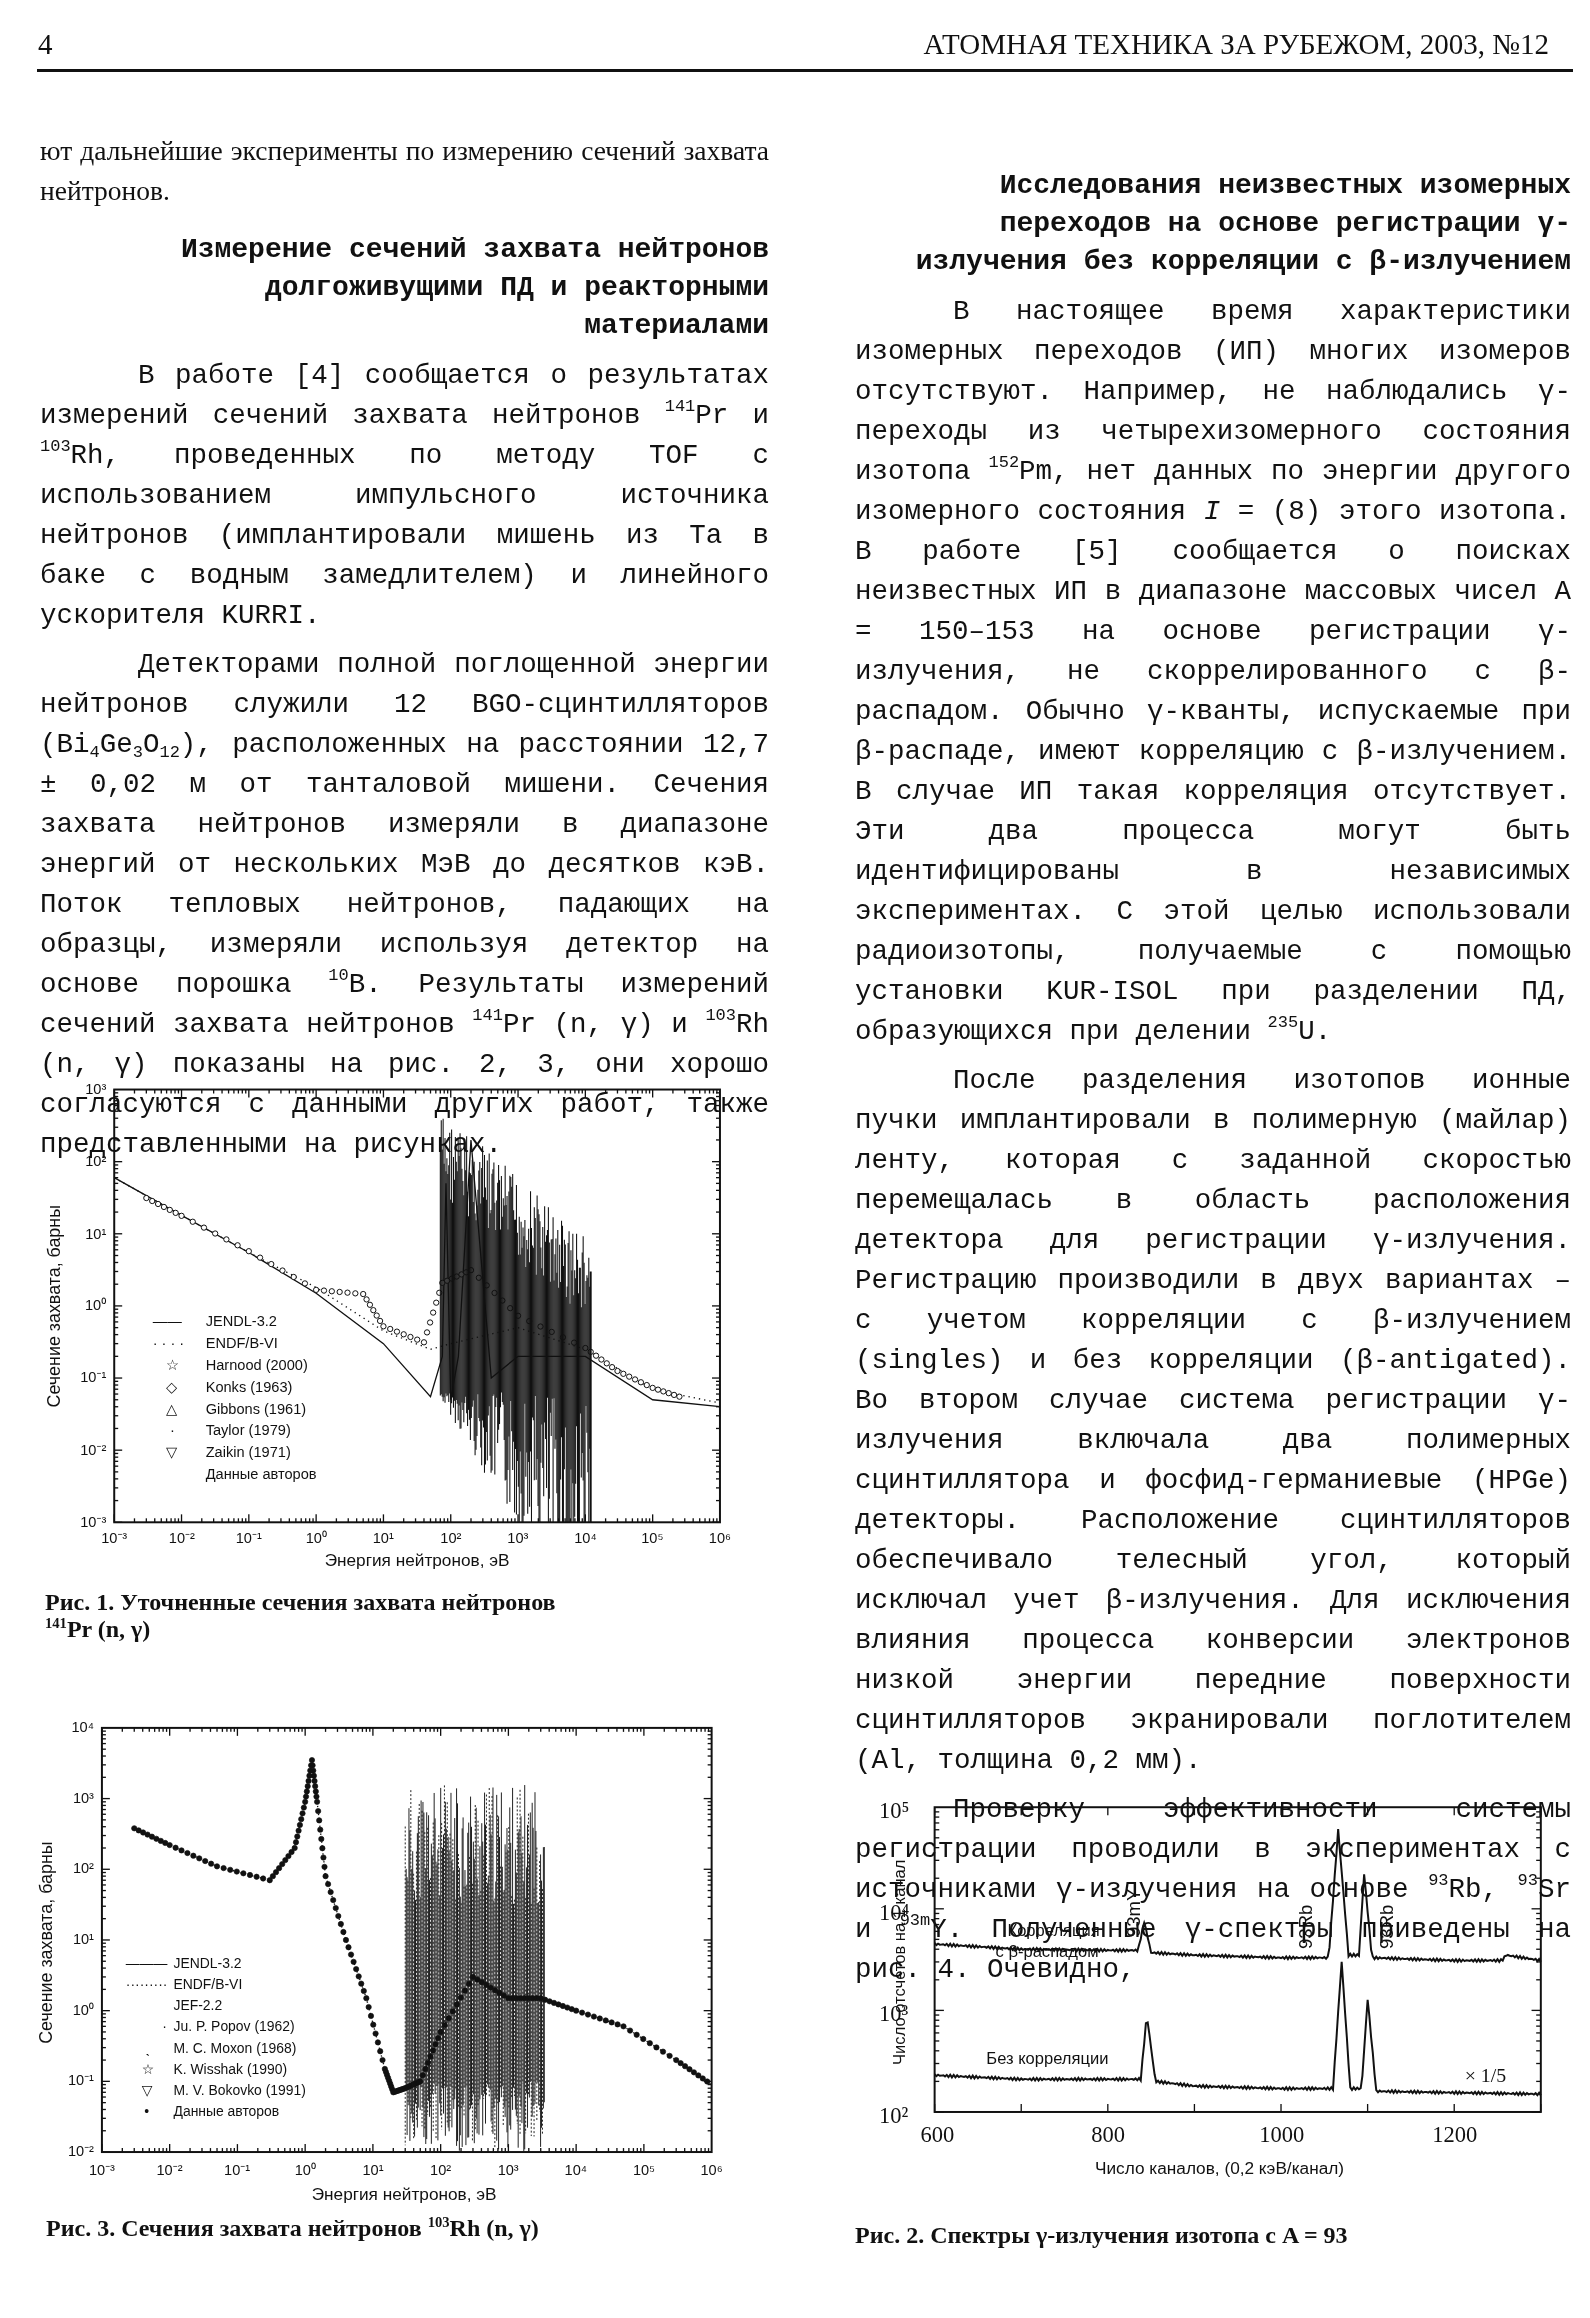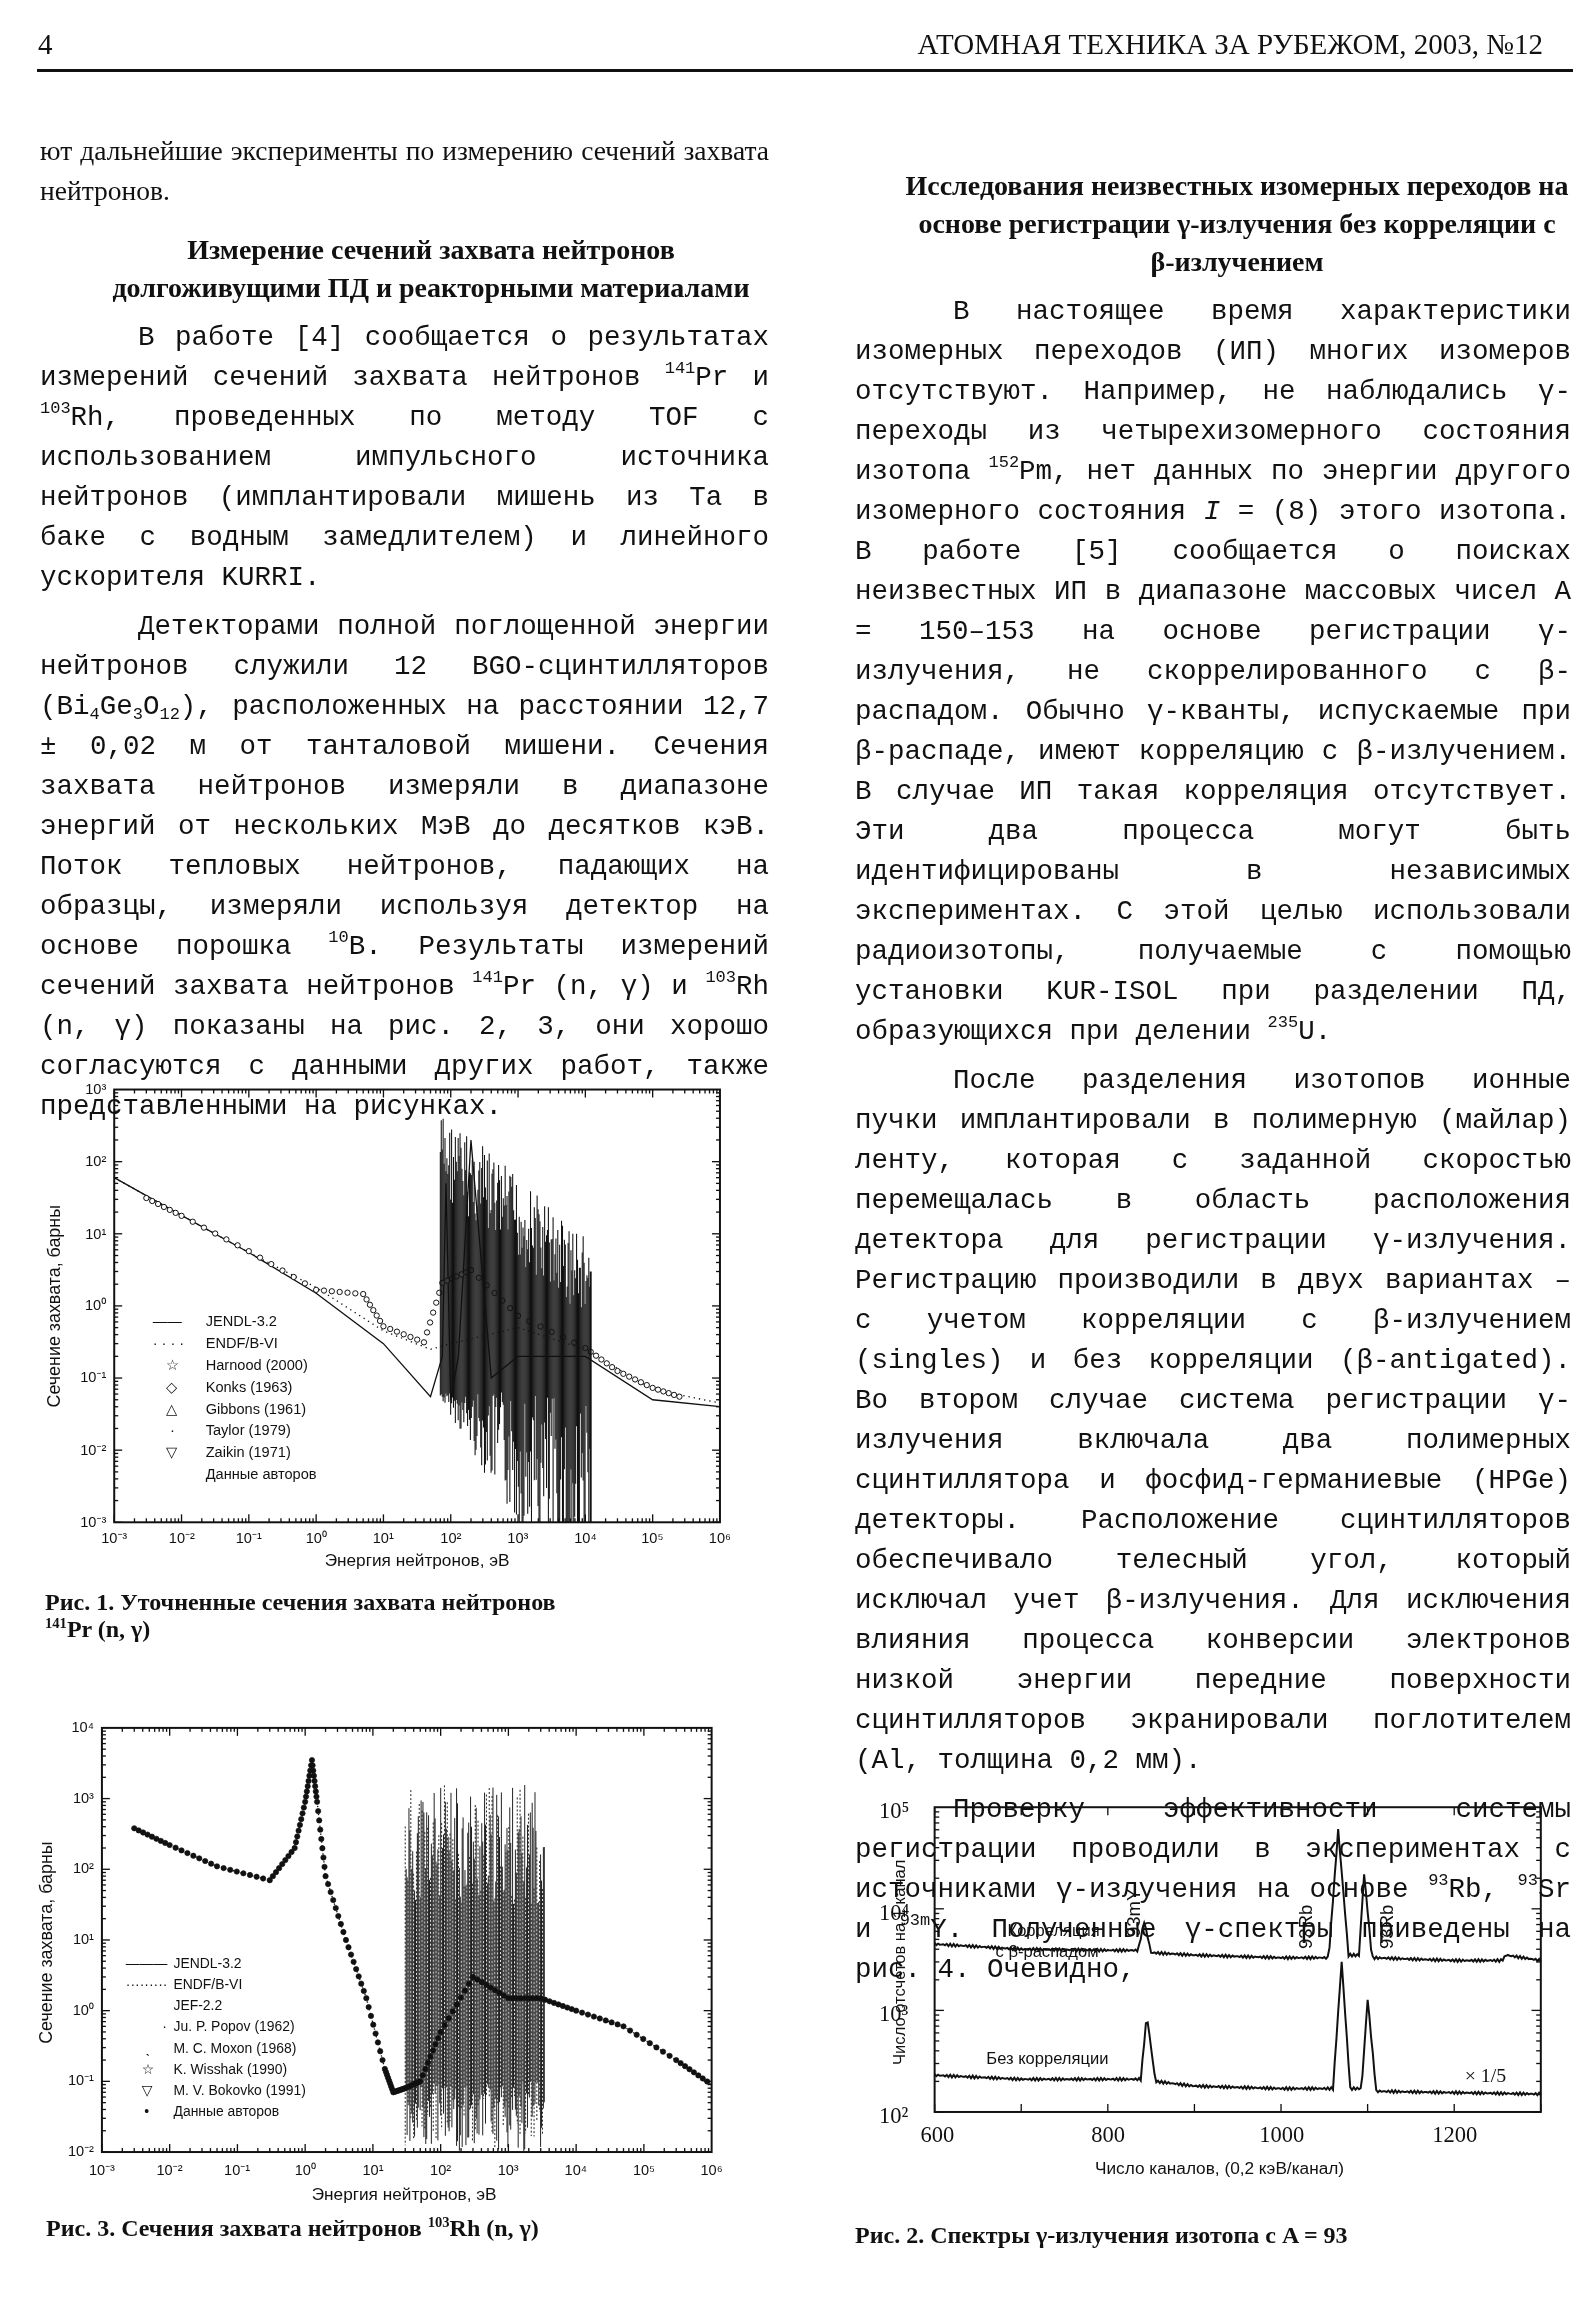--- a/index.html
+++ b/index.html
@@ -1,25 +1,25 @@
 <!DOCTYPE html>
 <html style="font-size:10.6px"><head>
 <meta charset="utf-8">
 <style>
   html, body { margin: 0; padding: 0; background: #ffffff; }
   body { width: 1591px; height: 2319px; position: relative; overflow: hidden; color: #111; font-family: "Liberation Serif", serif; }
   .abs { position: absolute; }
   .hdr-num { left: 38px; top: 28px; font-size: 29px; }
-  .hdr-title { right: 48px; top: 28px; font-size: 29px; letter-spacing: 0px; text-align: center; }
+  .hdr-title { right: 42px; top: 28px; font-size: 29px; letter-spacing: 0px; text-align: center; }
   .hdr-rule { left: 37px; top: 69px; width: 1536px; height: 3.3px; background: #111; }
   .col { position: absolute; font-size: 27.5px; line-height: 40px; text-align: justify; hyphens: manual; }
   .col p { margin: 0; }
   .col .ind { text-indent: 98px; font-family: Liberation Mono, monospace; }
   .col .sp { margin-top: 9.3px; }
-  .heading { font-weight: bold; font-size: 28px; line-height: 38px; text-align: center; padding-left: 98px; margin: 17px 0 10.6px 0; }
+  .heading { font-weight: bold; font-size: 28px; line-height: 38px; text-align: right; padding-left: 98px; margin: 17px 0 10.6px 0; font-family: Liberation Mono, monospace; }
   sup { font-size: 17px; line-height: 0; vertical-align: 12px; }
   sub { font-size: 17px; line-height: 0; vertical-align: -5.3px; }
   .caption { position: absolute; font-weight: bold; font-size: 24px; line-height: 26.5px; }
   .caption sup { font-size: 14.6px; vertical-align: 9.3px; }
   .chart { position: absolute; text-align: center; }
   .chart svg { display: block; overflow: visible; }
   .ax-label { font-family: "Liberation Sans", sans-serif; }
 </style>
 </head>
 <body>

